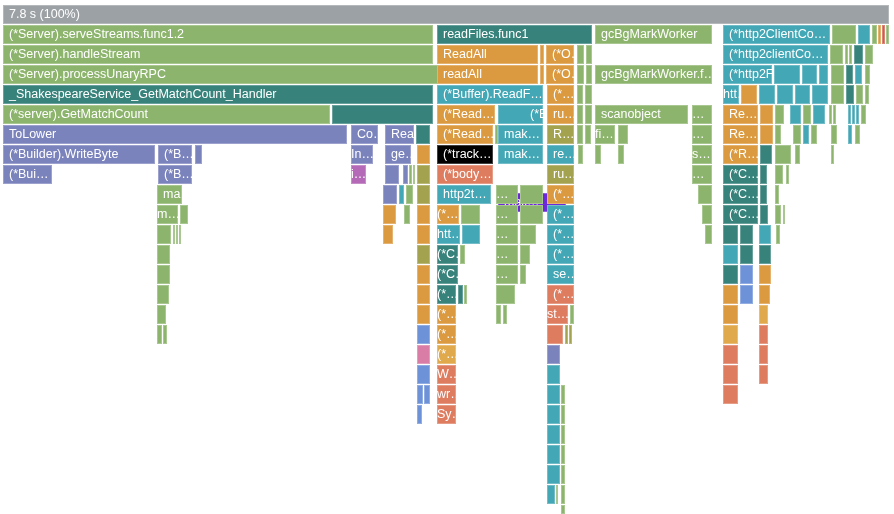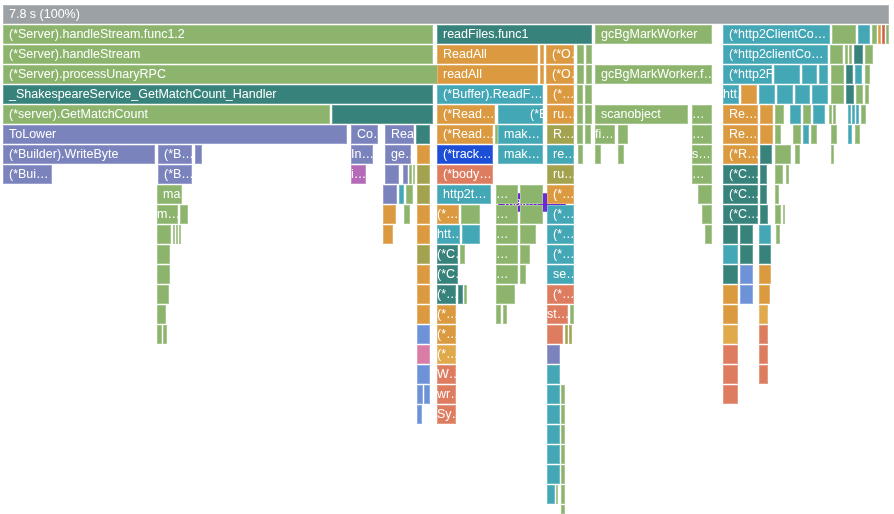--- a/index.html
+++ b/index.html
@@ -23,21 +23,21 @@
     box-shadow:inset 0 0 0 1px rgba(255,255,255,0.25);
     cursor:pointer;
   }
   .bar.tiny{padding-left:0;}
 </style>
 </head>
 <body>
 
 <div id="flamegraph">
     <div class="bar" style="left: 3px; top: 5px; width: 886px; height: 19px; background: rgb(156, 161, 165);">7.8 s (100%)</div>
-    <div class="bar" style="left: 3px; top: 25px; width: 430px; height: 19px; background: rgb(140, 180, 108);">(*Server).handleStream.func1.2</div>
+    <div class="bar" style="left: 3px; top: 25px; width: 430px; height: 19px; background: rgb(140, 180, 108);">(*Server).serveStreams.func1.2</div>
     <div class="bar" style="left: 437px; top: 25px; width: 155px; height: 19px; background: rgb(55, 131, 123);">readFiles.func1</div>
     <div class="bar" style="left: 595px; top: 25px; width: 117px; height: 19px; background: rgb(140, 180, 108);">gcBgMarkWorker</div>
     <div class="bar" style="left: 723px; top: 25px; width: 107px; height: 19px; background: rgb(67, 167, 181);">(*http2ClientCo…</div>
     <div class="bar" style="left: 832px; top: 25px; width: 24px; height: 19px; background: rgb(140, 180, 108);"></div>
     <div class="bar tiny" style="left: 858px; top: 25px; width: 12px; height: 19px; background: rgb(67, 167, 181);"></div>
     <div class="bar tiny" style="left: 872px; top: 25px; width: 5px; height: 19px; background: rgb(140, 180, 108);"></div>
     <div class="bar tiny" style="left: 878px; top: 25px; width: 3px; height: 19px; background: rgb(219, 154, 63);"></div>
     <div class="bar tiny" style="left: 882px; top: 25px; width: 3px; height: 19px; background: rgb(208, 91, 75);"></div>
     <div class="bar tiny" style="left: 886px; top: 25px; width: 3px; height: 19px; background: rgb(140, 180, 108);"></div>
     <div class="bar" style="left: 3px; top: 45px; width: 430px; height: 19px; background: rgb(140, 180, 108);">(*Server).handleStream</div>
@@ -124,21 +124,21 @@
     <div class="bar tiny" style="left: 811px; top: 125px; width: 6px; height: 19px; background: rgb(140, 180, 108);"></div>
     <div class="bar tiny" style="left: 831px; top: 125px; width: 6px; height: 19px; background: rgb(140, 180, 108);"></div>
     <div class="bar tiny" style="left: 848px; top: 125px; width: 4px; height: 19px; background: rgb(67, 167, 181);"></div>
     <div class="bar tiny" style="left: 855px; top: 125px; width: 5px; height: 19px; background: rgb(140, 180, 108);"></div>
     <div class="bar" style="left: 3px; top: 145px; width: 152px; height: 19px; background: rgb(123, 131, 188);">(*Builder).WriteByte</div>
     <div class="bar" style="left: 158px; top: 145px; width: 34px; height: 19px; background: rgb(123, 131, 188);">(*B…</div>
     <div class="bar tiny" style="left: 195px; top: 145px; width: 7px; height: 19px; background: rgb(123, 131, 188);"></div>
     <div class="bar tiny" style="left: 351px; top: 145px; width: 22px; height: 19px; background: rgb(123, 131, 188);">In…</div>
     <div class="bar" style="left: 385px; top: 145px; width: 26px; height: 19px; background: rgb(123, 131, 188);">ge…</div>
     <div class="bar tiny" style="left: 417px; top: 145px; width: 13px; height: 19px; background: rgb(219, 154, 63);"></div>
-    <div class="bar" style="left: 437px; top: 145px; width: 56px; height: 19px; background: #1d4ed8;">(*track…</div>
+    <div class="bar" style="left: 437px; top: 145px; width: 56px; height: 19px; background: #000000;">(*track…</div>
     <div class="bar" style="left: 498px; top: 145px; width: 45px; height: 19px; background: rgb(67, 167, 181);">mak…</div>
     <div class="bar" style="left: 547px; top: 145px; width: 27px; height: 19px; background: rgb(67, 167, 181);">re…</div>
     <div class="bar tiny" style="left: 578px; top: 145px; width: 5px; height: 19px; background: rgb(140, 180, 108);"></div>
     <div class="bar tiny" style="left: 595px; top: 145px; width: 6px; height: 19px; background: rgb(140, 180, 108);"></div>
     <div class="bar tiny" style="left: 618px; top: 145px; width: 6px; height: 19px; background: rgb(140, 180, 108);"></div>
     <div class="bar tiny" style="left: 692px; top: 145px; width: 20px; height: 19px; background: rgb(140, 180, 108);">s…</div>
     <div class="bar" style="left: 723px; top: 145px; width: 35px; height: 19px; background: rgb(219, 154, 63);">(*R…</div>
     <div class="bar tiny" style="left: 760px; top: 145px; width: 12px; height: 19px; background: rgb(55, 131, 123);"></div>
     <div class="bar tiny" style="left: 775px; top: 145px; width: 16px; height: 19px; background: rgb(140, 180, 108);"></div>
     <div class="bar tiny" style="left: 795px; top: 145px; width: 5px; height: 19px; background: rgb(140, 180, 108);"></div>

